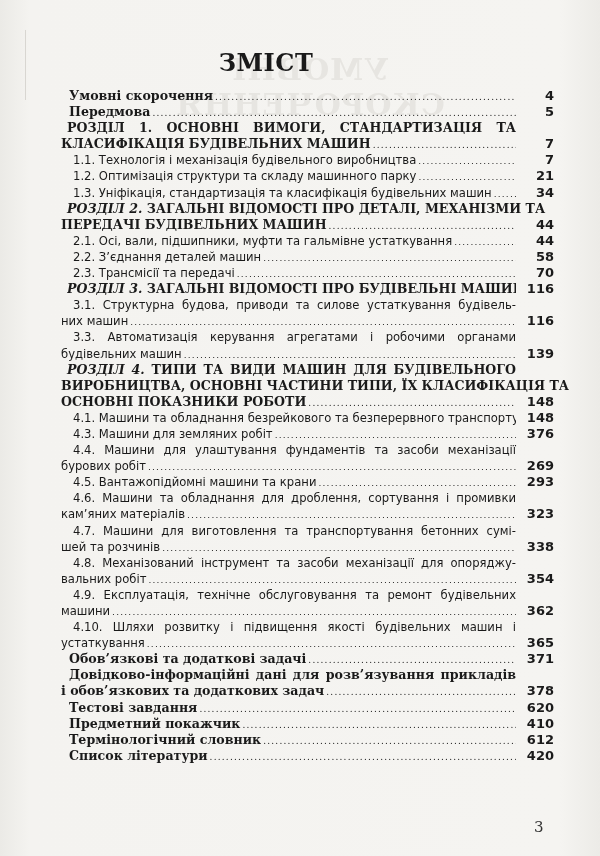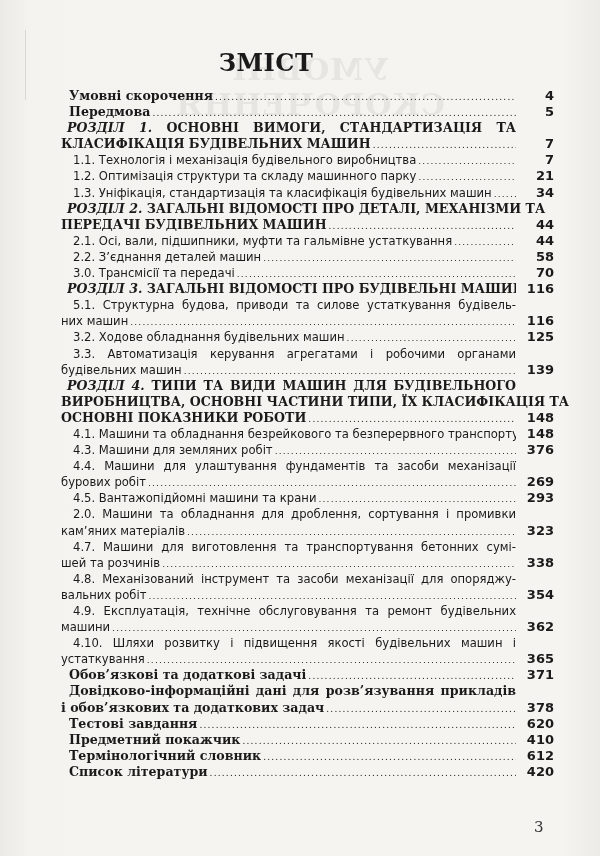--- a/index.html
+++ b/index.html
@@ -63,21 +63,21 @@
           <span class="num">4</span>
         </div>
       </div>
       <div class="entry">
         <div class="line" style="font-weight: bold; font-family: &quot;DejaVu Serif&quot;, serif; font-size: 12.6px; padding-left: 8px; height: 16.1px;">
           <span class="fill"><span class="t">Передмова</span></span>
           <span class="num">5</span>
         </div>
       </div>
       <div class="entry">
-        <div class="jline" style="font-weight: bold; font-family: &quot;DejaVu Serif&quot;, serif; font-size: 12.6px; padding-left: 6px; height: 16.1px;"><span style="font-style: italic;">РОЗДІЛ 1.</span> <span>ОСНОВНІ ВИМОГИ, СТАНДАРТИЗАЦІЯ ТА</span></div>
+        <div class="jline" style="font-weight: bold; font-family: &quot;DejaVu Serif&quot;, serif; font-size: 12.6px; padding-left: 6px; height: 16.1px;"><span style="">РОЗДІЛ 1.</span> <span>ОСНОВНІ ВИМОГИ, СТАНДАРТИЗАЦІЯ ТА</span></div>
         <div class="line" style="font-weight: bold; font-family: &quot;DejaVu Serif&quot;, serif; font-size: 12.6px; padding-left: 0px; height: 16.1px;">
           <span class="fill"><span class="t">КЛАСИФІКАЦІЯ БУДІВЕЛЬНИХ МАШИН</span></span>
           <span class="num">7</span>
         </div>
       </div>
       <div class="entry">
         <div class="line" style="font-weight: normal; font-family: &quot;DejaVu Sans&quot;, sans-serif; font-size: 11.6px; padding-left: 12px; height: 16.1px;">
           <span class="fill"><span class="t">1.1. Технологія і механізація будівельного виробництва</span></span>
           <span class="num">7</span>
         </div>
@@ -108,44 +108,38 @@
         </div>
       </div>
       <div class="entry">
         <div class="line" style="font-weight: normal; font-family: &quot;DejaVu Sans&quot;, sans-serif; font-size: 11.6px; padding-left: 12px; height: 16.1px;">
           <span class="fill"><span class="t">2.2. З’єднання деталей машин</span></span>
           <span class="num">58</span>
         </div>
       </div>
       <div class="entry">
         <div class="line" style="font-weight: normal; font-family: &quot;DejaVu Sans&quot;, sans-serif; font-size: 11.6px; padding-left: 12px; height: 16.1px;">
-          <span class="fill"><span class="t">3.0. Трансмісії та передачі</span></span>
+          <span class="fill"><span class="t">2.3. Трансмісії та передачі</span></span>
           <span class="num">70</span>
         </div>
       </div>
       <div class="entry">
         <div class="line" style="font-weight: bold; font-family: &quot;DejaVu Serif&quot;, serif; font-size: 12.6px; padding-left: 6px; height: 16.1px;">
           <span class="fill"><span style="font-style: italic;">РОЗДІЛ 3.</span> <span class="t">ЗАГАЛЬНІ ВІДОМОСТІ ПРО БУДІВЕЛЬНІ МАШИНИ</span></span>
           <span class="num">116</span>
         </div>
       </div>
       <div class="entry">
-        <div class="jline" style="font-weight: normal; font-family: &quot;DejaVu Sans&quot;, sans-serif; font-size: 11.6px; padding-left: 12px; height: 16.1px;"><span>5.1. Структурна будова, приводи та силове устаткування будівель-</span></div>
+        <div class="jline" style="font-weight: normal; font-family: &quot;DejaVu Sans&quot;, sans-serif; font-size: 11.6px; padding-left: 12px; height: 16.1px;"><span>3.1. Структурна будова, приводи та силове устаткування будівель-</span></div>
         <div class="line" style="font-weight: normal; font-family: &quot;DejaVu Sans&quot;, sans-serif; font-size: 11.6px; padding-left: 0px; height: 16.1px;">
           <span class="fill"><span class="t">них машин</span></span>
           <span class="num">116</span>
         </div>
       </div>
       <div class="entry">
-        <div class="line" style="font-weight: normal; font-family: &quot;DejaVu Sans&quot;, sans-serif; font-size: 11.6px; padding-left: 12px; height: 16.1px;">
-          <span class="fill"><span class="t">3.2. Ходове обладнання будівельних машин</span></span>
-          <span class="num">125</span>
-        </div>
-      </div>
-      <div class="entry">
         <div class="jline" style="font-weight: normal; font-family: &quot;DejaVu Sans&quot;, sans-serif; font-size: 11.6px; padding-left: 12px; height: 16.1px;"><span>3.3. Автоматизація керування агрегатами і робочими органами</span></div>
         <div class="line" style="font-weight: normal; font-family: &quot;DejaVu Sans&quot;, sans-serif; font-size: 11.6px; padding-left: 0px; height: 16.1px;">
           <span class="fill"><span class="t">будівельних машин</span></span>
           <span class="num">139</span>
         </div>
       </div>
       <div class="entry">
         <div class="jline" style="font-weight: bold; font-family: &quot;DejaVu Serif&quot;, serif; font-size: 12.6px; padding-left: 6px; height: 16.1px;"><span style="font-style: italic; margin-top: 23px;">РОЗДІЛ 4.</span> <span>ТИПИ ТА ВИДИ МАШИН ДЛЯ БУДІВЕЛЬНОГО</span></div>
         <div class="jline" style="font-weight: bold; font-family: &quot;DejaVu Serif&quot;, serif; font-size: 12.6px; padding-left: 0px; height: 16.1px;"><span>ВИРОБНИЦТВА, ОСНОВНІ ЧАСТИНИ ТИПИ, ЇХ КЛАСИФІКАЦІЯ ТА</span></div>
         <div class="line" style="font-weight: bold; font-family: &quot;DejaVu Serif&quot;, serif; font-size: 12.6px; padding-left: 0px; height: 16.1px;">
@@ -172,21 +166,21 @@
           <span class="num">269</span>
         </div>
       </div>
       <div class="entry">
         <div class="line" style="font-weight: normal; font-family: &quot;DejaVu Sans&quot;, sans-serif; font-size: 11.6px; padding-left: 12px; height: 16.1px;">
           <span class="fill"><span class="t">4.5. Вантажопідйомні машини та крани</span></span>
           <span class="num">293</span>
         </div>
       </div>
       <div class="entry">
-        <div class="jline" style="font-weight: normal; font-family: &quot;DejaVu Sans&quot;, sans-serif; font-size: 11.6px; padding-left: 12px; height: 16.1px;"><span>2.0. Машини та обладнання для дроблення, сортування і промивки</span></div>
+        <div class="jline" style="font-weight: normal; font-family: &quot;DejaVu Sans&quot;, sans-serif; font-size: 11.6px; padding-left: 12px; height: 16.1px;"><span>4.6. Машини та обладнання для дроблення, сортування і промивки</span></div>
         <div class="line" style="font-weight: normal; font-family: &quot;DejaVu Sans&quot;, sans-serif; font-size: 11.6px; padding-left: 0px; height: 16.1px;">
           <span class="fill"><span class="t">кам’яних матеріалів</span></span>
           <span class="num">323</span>
         </div>
       </div>
       <div class="entry">
         <div class="jline" style="font-weight: normal; font-family: &quot;DejaVu Sans&quot;, sans-serif; font-size: 11.6px; padding-left: 12px; height: 16.1px;"><span>4.7. Машини для виготовлення та транспортування бетонних сумі-</span></div>
         <div class="line" style="font-weight: normal; font-family: &quot;DejaVu Sans&quot;, sans-serif; font-size: 11.6px; padding-left: 0px; height: 16.1px;">
           <span class="fill"><span class="t">шей та розчинів</span></span>
           <span class="num">338</span>

